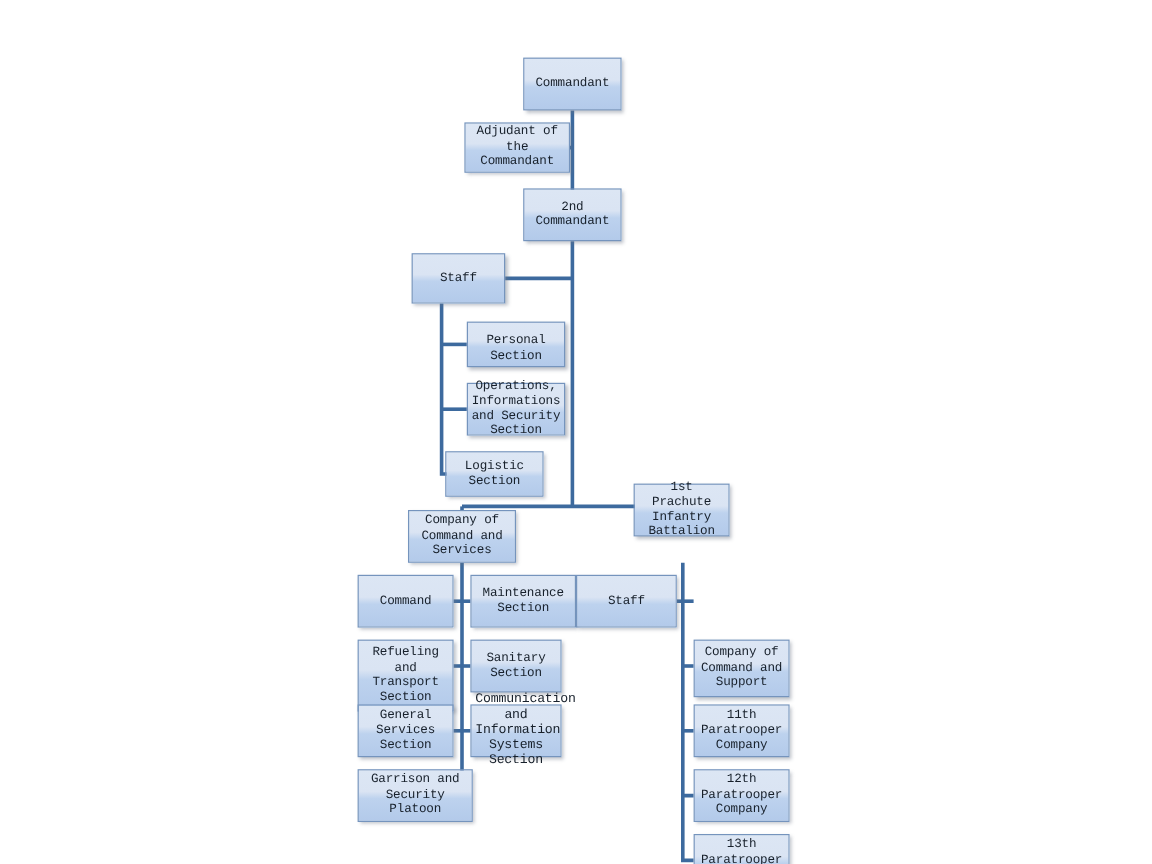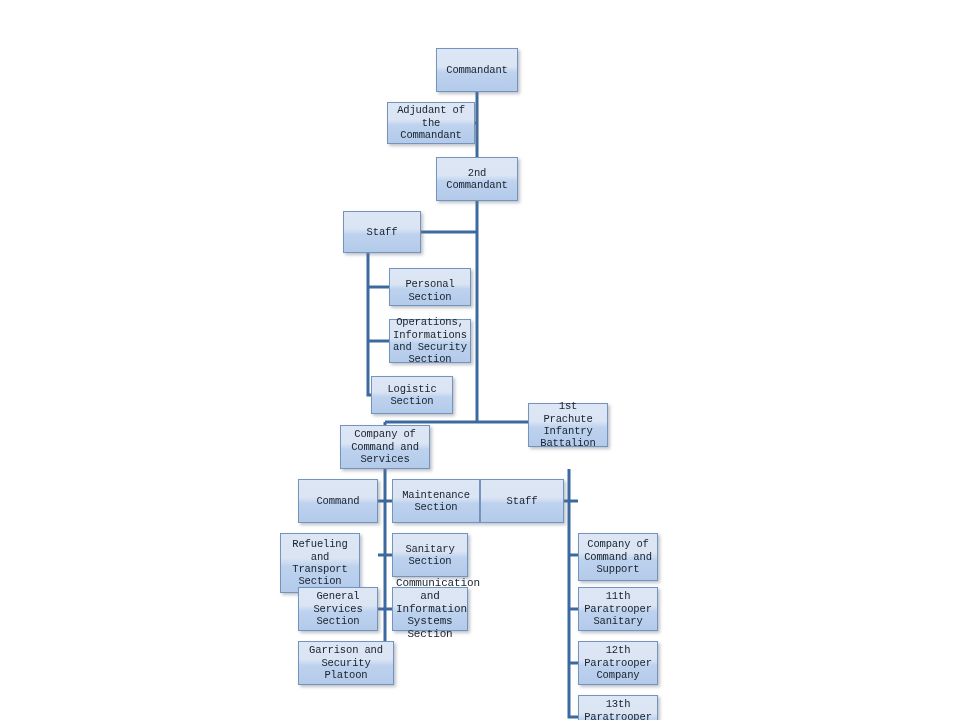--- a/index.html
+++ b/index.html
@@ -121,21 +121,21 @@
   </div>
 
   <div class="node" style="left:298px; top:441px; width:80px; height:44px;">
     <span>Command</span>
   </div>
 
   <div class="node" style="left:392px; top:441px; width:88px; height:44px;">
     <span>Maintenance Section</span>
   </div>
 
-  <div class="node" style="left:280px; top:495px; width:80px; height:60px;">
+  <div class="node" style="left:298px; top:495px; width:80px; height:60px;">
     <span>Refueling and Transport Section</span>
   </div>
 
   <div class="node" style="left:392px; top:495px; width:76px; height:44px;">
     <span>Sanitary Section</span>
   </div>
 
   <div class="node" style="left:298px; top:549px; width:80px; height:44px;">
     <span>General Services Section</span>
   </div>
@@ -150,21 +150,21 @@
 
   <div class="node" style="left:480px; top:441px; width:84px; height:44px;">
     <span>Staff</span>
   </div>
 
   <div class="node" style="left:578px; top:495px; width:80px; height:48px;justify-content:flex-end;">
     <span>Company of Command and Support</span>
   </div>
 
   <div class="node" style="left:578px; top:549px; width:80px; height:44px;">
-    <span>11th Paratrooper Sanitary</span>
+    <span>11th Paratrooper Company</span>
   </div>
 
   <div class="node" style="left:578px; top:603px; width:80px; height:44px;">
     <span>12th Paratrooper Company</span>
   </div>
 
   <div class="node" style="left:578px; top:657px; width:80px; height:44px;">
     <span>13th Paratrooper Company</span>
   </div>
 

